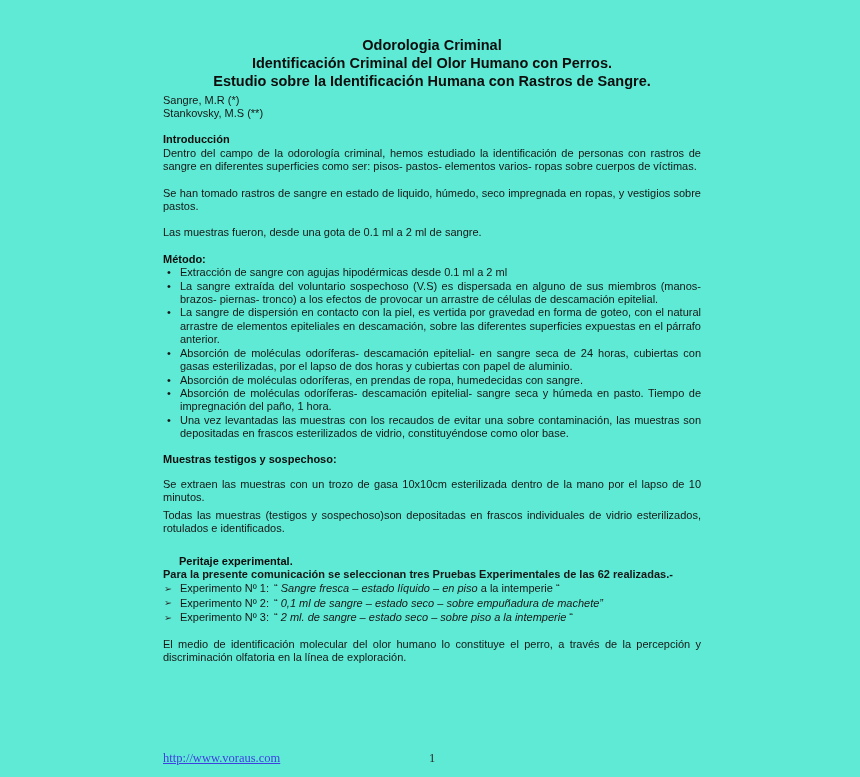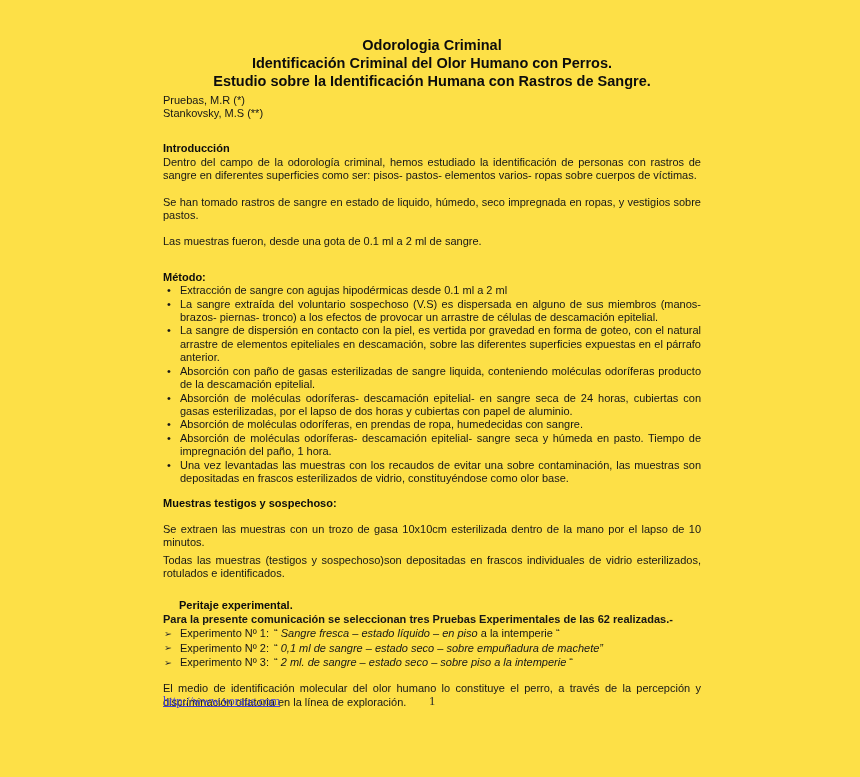--- a/index.html
+++ b/index.html
@@ -1,21 +1,21 @@
 <!DOCTYPE html>
 <html><head>
 <meta charset="utf-8">
 <style>
   * { margin: 0; padding: 0; box-sizing: border-box; }
   html, body { background: #f7f7f7; }
   .canvas {
     position: relative;
     width: 860px;
     height: 777px;
-    background: #fde047;
+    background: #5eead4;
     font-family: "Liberation Sans", sans-serif;
     color: #161616;
     overflow: hidden;
   }
   .content {
     position: absolute;
     left: 163px;
     top: 36px;
     width: 538px;
     font-size: 11px;
@@ -25,21 +25,21 @@
     text-align: center;
     font-weight: bold;
     font-size: 14.5px;
     line-height: 18.2px;
     color: #0d0d0d;
   }
   .authors { margin-top: 3px; }
   .author-line { line-height: 13.4px; }
   .section-heading {
     font-weight: bold;
-    margin-top: 22px;
+    margin-top: 13px;
     color: #0d0d0d;
   }
   .heading-tight { margin-top: 12px; }
   .heading-peritaje { margin-top: 19px; padding-left: 16px; }
   p.para { text-align: justify; margin-top: 13px; }
   p.para-flush { margin-top: 0; }
   ul.bullets { list-style: none; }
   ul.bullets li {
     position: relative;
     padding-left: 17px;
@@ -64,21 +64,21 @@
     left: 1px;
     top: 0.5px;
     font-size: 9.5px;
     color: #2a2a2a;
   }
   .exp-quote-open { margin-left: 5px; }
   .exp-italic { font-style: italic; }
   .footer {
     position: absolute;
     left: 163px;
-    top: 694px;
+    top: 751px;
     width: 538px;
     font-family: "Liberation Serif", serif;
     font-size: 12.5px;
     line-height: 14px;
   }
   .footer-link {
     color: #4040e0;
     text-decoration: underline;
     cursor: pointer;
   }
@@ -96,35 +96,34 @@
 <div class="canvas">
   <div class="content">
 
     <div class="title-block">
       <div>Odorologia Criminal</div>
       <div>Identificación Criminal del Olor Humano con Perros.</div>
       <div>Estudio sobre la Identificación Humana con Rastros de Sangre.</div>
     </div>
 
     <div class="authors">
-      <div class="author-line">Pruebas, M.R (*)</div>
+      <div class="author-line">Sangre, M.R (*)</div>
       <div class="author-line">Stankovsky, M.S (**)</div>
     </div>
 
     <div class="section-heading">Introducción</div>
     <p class="para para-flush">Dentro del campo de la odorología criminal, hemos estudiado la identificación de personas con rastros de sangre en diferentes superficies como ser: pisos- pastos- elementos varios- ropas sobre cuerpos de víctimas.</p>
     <p class="para">Se han tomado rastros de sangre en estado de liquido, húmedo, seco impregnada en ropas, y vestigios sobre pastos.</p>
     <p class="para">Las muestras fueron, desde una gota de 0.1 ml a 2 ml de sangre.</p>
 
     <div class="section-heading">Método:</div>
     <ul class="bullets">
       <li>Extracción de sangre con agujas hipodérmicas desde 0.1 ml a 2 ml</li>
       <li>La sangre extraída del voluntario sospechoso (V.S) es dispersada en alguno de sus miembros (manos- brazos- piernas- tronco) a los efectos de provocar un arrastre de células de descamación epitelial.</li>
       <li>La sangre de dispersión en contacto con la piel, es vertida por gravedad en forma de goteo, con el natural arrastre de elementos epiteliales en descamación, sobre las diferentes superficies expuestas en el párrafo anterior.</li>
-      <li>Absorción con paño de gasas esterilizadas de sangre liquida, conteniendo moléculas odoríferas producto de la descamación epitelial.</li>
       <li>Absorción de moléculas odoríferas- descamación epitelial- en sangre seca de 24 horas, cubiertas con gasas esterilizadas, por el lapso de dos horas y cubiertas con papel de aluminio.</li>
       <li>Absorción de moléculas odoríferas, en prendas de ropa, humedecidas con sangre.</li>
       <li>Absorción de moléculas odoríferas- descamación epitelial- sangre seca y húmeda en pasto. Tiempo de impregnación del paño, 1 hora.</li>
       <li>Una vez levantadas las muestras con los recaudos de evitar una sobre contaminación, las muestras son depositadas en frascos esterilizados de vidrio, constituyéndose como olor base.</li>
     </ul>
 
     <div class="section-heading heading-tight">Muestras testigos y sospechoso:</div>
     <p class="para" style="margin-top:12px">Se extraen las muestras con un trozo de gasa 10x10cm esterilizada dentro de la mano por el lapso de 10 minutos.</p>
     <p class="para" style="margin-top:4px">Todas las muestras (testigos y sospechoso)son depositadas en frascos individuales de vidrio esterilizados, rotulados e identificados.</p>
 

